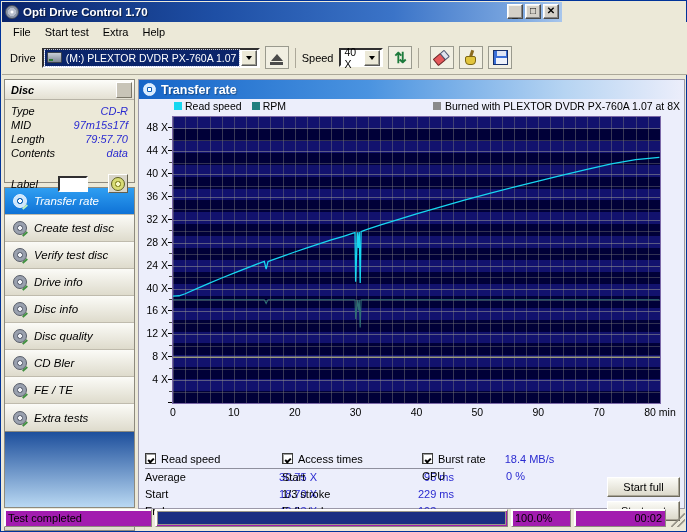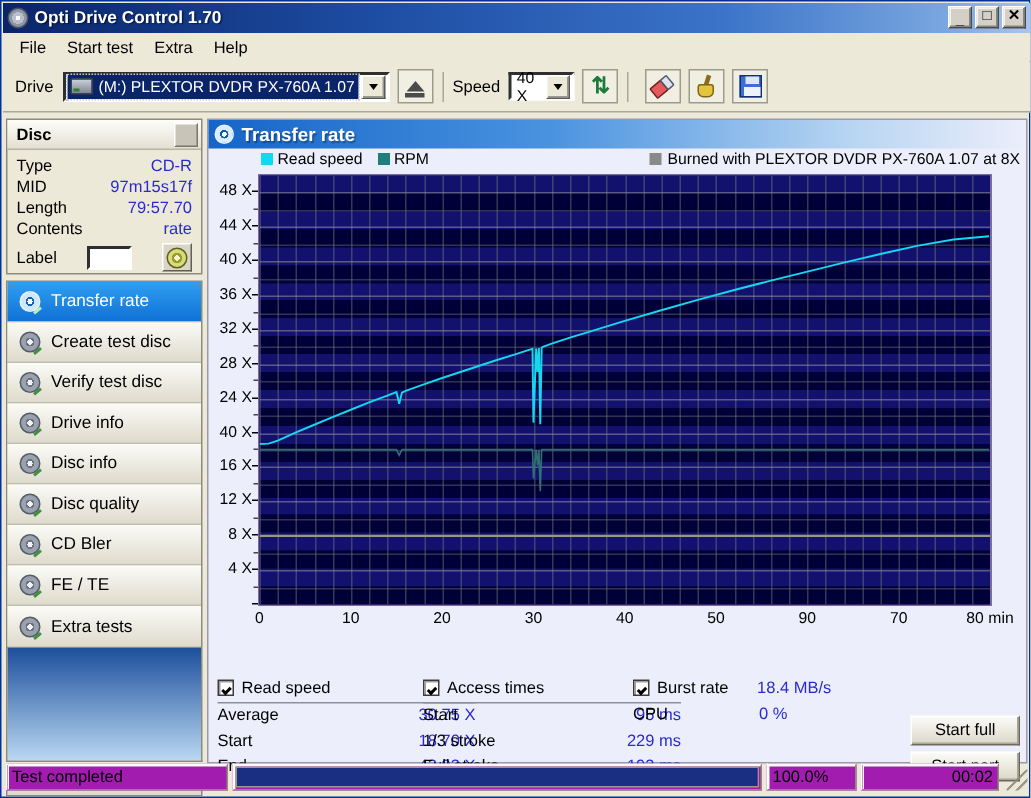--- a/index.html
+++ b/index.html
@@ -10,21 +10,21 @@
     background:#d6d3ce;
   }
   .app{
     position:relative;width:687px;height:532px;
     background:#ece9d8;
     border:1px solid #003399;
     box-sizing:border-box;
   }
   
   .titlebar{
-    position:absolute;left:1px;top:1px;width:685px;height:20px;
+    position:absolute;left:1px;top:1px;width:560px;height:20px;
     background:linear-gradient(to right,#0a246a 0%,#1e4fa5 38%,#3b74c8 70%,#7ba7e0 92%,#a8c6ec 100%);
     display:flex;align-items:center;
     box-sizing:border-box;
   }
   .title-ico{
     width:14px;height:14px;margin-left:3px;margin-right:4px;
     border-radius:50%;
     background:radial-gradient(circle at 50% 50%,#fff 0 18%,#b9c0cd 19% 45%,#8d97a8 46% 82%,#5f6878 83% 100%);
     border:1px solid #49505d;box-sizing:border-box;
     flex:0 0 auto;
@@ -113,40 +113,40 @@
   .ico-eraser:before{content:"";position:absolute;left:0;top:2px;width:10px;height:9px;background:#e5585b;border:1px solid #6b2426;box-sizing:border-box;border-radius:1px;}
   .ico-eraser:after{content:"";position:absolute;left:9px;top:2px;width:6px;height:9px;background:#dfe3ee;border:1px solid #4d5570;box-sizing:border-box;border-radius:1px;}
   .ico-sweep{width:16px;height:15px;position:relative;}
   .ico-sweep:before{content:"";position:absolute;left:7px;top:0;width:3px;height:8px;background:#8b6b1f;transform:rotate(18deg);}
   .ico-sweep:after{content:"";position:absolute;left:2px;top:6px;width:11px;height:9px;background:#e2c53d;border:1px solid #7c6615;box-sizing:border-box;border-radius:2px 2px 4px 4px;}
   .ico-save{width:15px;height:15px;background:#3a6fd8;border:1px solid #17306b;position:relative;box-sizing:border-box;}
   .ico-save:before{content:"";position:absolute;left:3px;top:0;width:9px;height:5px;background:#dfe6f5;}
   .ico-save:after{content:"";position:absolute;left:2px;bottom:0;width:11px;height:6px;background:#eef2fb;}
   
   .left{
-    position:absolute;left:3px;top:78px;width:131px;height:430px;
+    position:absolute;left:3px;top:78px;width:131px;height:430px;font-style:italic;
   }
   .disc-box{
     width:131px;height:104px;background:#ece9d8;
     border:1px solid #8d8a7e;box-sizing:border-box;position:relative;
   }
   .disc-hdr{
     height:20px;display:flex;align-items:center;justify-content:space-between;
     background:linear-gradient(#fdfdfa,#e3e0d2);border-bottom:1px solid #b7b3a6;
     font-weight:bold;font-size:11px;padding-left:6px;box-sizing:border-box;
   }
   .disc-hdr .collapse{
     width:16px;height:16px;margin-right:2px;background:#c8c4b7;
     border:1px solid #fff;border-right-color:#7a7668;border-bottom-color:#7a7668;box-sizing:border-box;
   }
   .disc-rows{padding:4px 6px 0 6px;}
   .drow{display:flex;justify-content:space-between;line-height:14px;font-size:11px;}
   .drow .k{color:#000;text-align:center;}
   .drow .v{color:#2a2ad0;}
-  .label-row{display:flex;align-items:center;margin-top:2px;gap:20px;}
+  .label-row{display:flex;align-items:center;margin-top:14px;gap:20px;}
   .label-row .k{font-size:11px;}
   .label-input{
     flex:1;height:16px;background:#fff;
     border:2px inset #dedede;border-color:#848284 #fff #fff #848284;
     box-sizing:border-box;
   }
   .cd-btn{
     width:20px;height:19px;background:#d9d6c9;border:1px solid #fff;
     border-right-color:#63604f;border-bottom-color:#63604f;
     display:flex;align-items:center;justify-content:center;box-sizing:border-box;
@@ -372,21 +372,21 @@
         <div class="drow">
           <span class="k">MID</span>
           <span class="v">97m15s17f</span>
         </div>
         <div class="drow">
           <span class="k">Length</span>
           <span class="v">79:57.70</span>
         </div>
         <div class="drow">
           <span class="k">Contents</span>
-          <span class="v">rate</span>
+          <span class="v">data</span>
         </div>
         <div class="label-row">
           <span class="k">Label</span>
           <span class="label-input" title=""></span>
           <span class="cd-btn">
               <i class="cd-glyph"></i>
             </span>
         </div>
       </div>
     </div>

